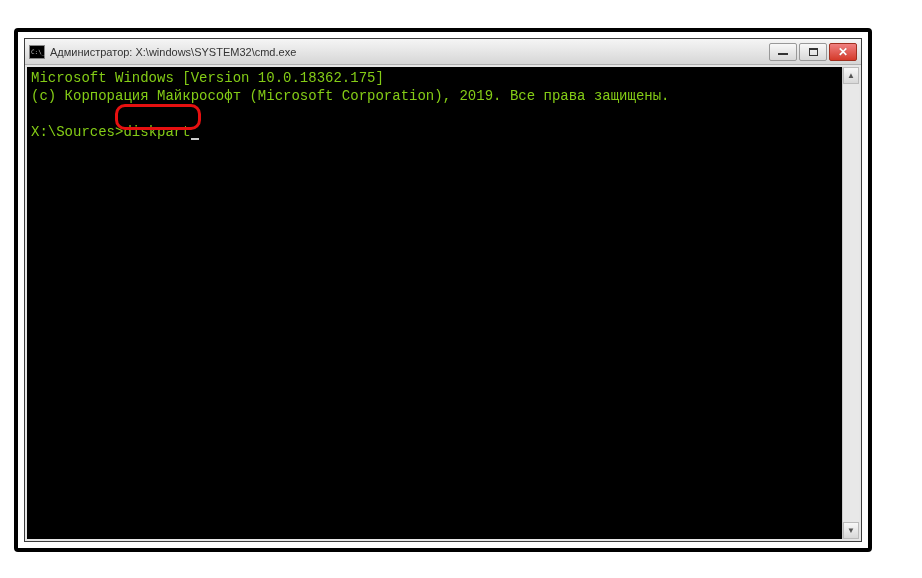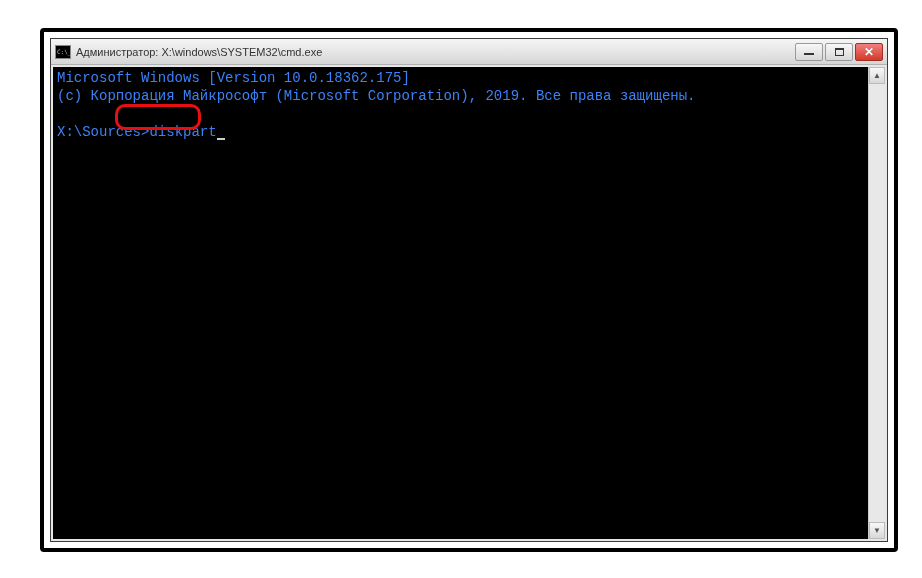--- a/index.html
+++ b/index.html
@@ -9,21 +9,21 @@
     }
     body {
       background: #ffffff;
       width: 922px;
       height: 578px;
       position: relative;
       font-family: Tahoma, sans-serif;
     }
     .outer-border {
       position: absolute;
-      left: 40px;
+      left: 14px;
       top: 28px;
       width: 858px;
       height: 524px;
       border: 4px solid #000;
       border-radius: 4px;
       background: #fff;
     }
     .window {
       position: absolute;
       left: 6px;
@@ -119,21 +119,21 @@
     }
     .console-area {
       flex: 1;
       display: flex;
       background: #e6e6e6;
       padding: 2px;
     }
     .console {
       flex: 1;
       background: #000;
-      color: #3b82f6;
+      color: #84cc16;
       font-family: Consolas, 'Courier New', monospace;
       font-size: 14px;
       line-height: 18px;
       padding: 2px 4px;
       white-space: pre;
       overflow: hidden;
       position: relative;
     }
     .scrollbar {
       width: 17px;

